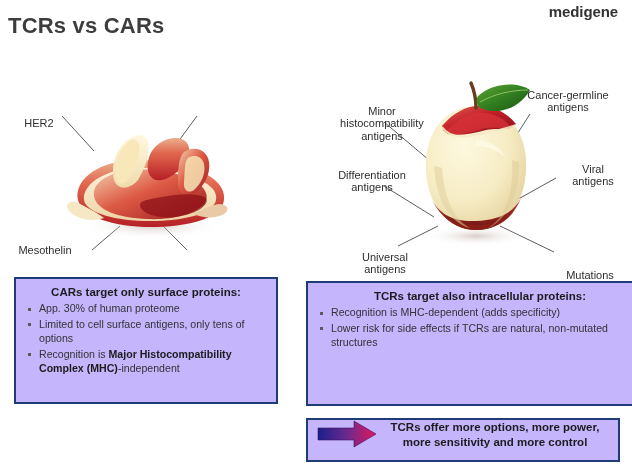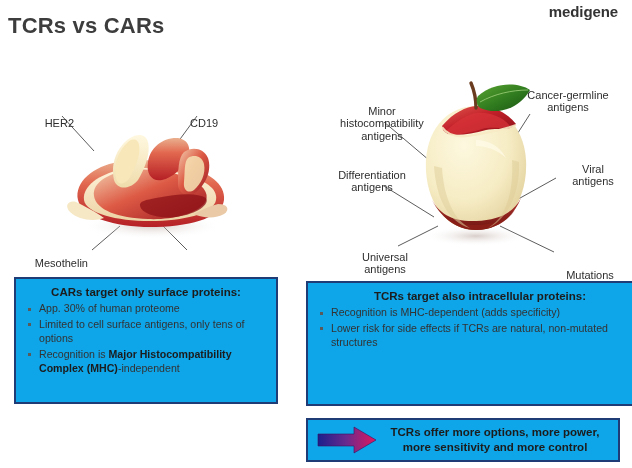--- a/index.html
+++ b/index.html
@@ -47,34 +47,34 @@
   #pane-tcrs { left: 318px; width: 314px; height: 202px; }
 
   .callout {
     position: absolute;
     font-size: 11px;
     line-height: 12.5px;
     color: #2e2e2e;
     white-space: pre-line;
   }
   .callout.c { text-align: center; }
-  .callout.r { text-align: right; }
+  .callout.r { text-align: center; }
   .callout.l { text-align: left; }
 
   .leader { position: absolute; overflow: visible; }
   .leader line { stroke: #4a4a4a; stroke-width: 0.9; }
 
   
   .art { position: absolute; }
 
   
   .infobox {
     position: absolute;
     border: 2px solid #1f3c76;
-    background: #0ea5e9;
+    background: #c4b5fd;
     box-sizing: border-box;
   }
   #box-cars { left: 14px;  top: 277px; width: 264px; height: 127px; }
   #box-tcrs { left: 306px; top: 281px; width: 348px; height: 125px; }
   #box-summary { left: 306px; top: 418px; width: 314px; height: 44px; }
 
   .box-head {
     font-size: 11.5px;
     font-weight: bold;
     color: #1c1c1c;
@@ -99,21 +99,21 @@
     position: absolute;
     left: 2px;
     top: 6.5px;
     width: 3px;
     height: 3px;
     background: #5a5a5a;
   }
   ul.box-list li b { font-weight: bold; color: #1c1c1c; }
 
   
-  #box-summary { display: flex; align-items: center; }
+  #box-summary { display: flex; align-items: flex-start; }
   #summary-arrow { flex: 0 0 auto; margin-left: 8px; }
   #summary-text {
     flex: 1 1 auto;
     text-align: center;
     font-size: 11.5px;
     font-weight: bold;
     line-height: 15px;
     color: #1c1c1c;
     padding: 0 8px 0 2px;
     white-space: pre-line;
@@ -180,24 +180,21 @@
     <path d="M16,80 C8,78 4,84 10,90 C18,98 34,100 44,96 C36,90 24,84 16,80 Z" fill="#f6e8c4"></path>
     <path d="M158,82 C168,82 170,88 164,92 C156,97 142,96 134,92 C142,88 150,84 158,82 Z" fill="#e9c9a6"></path>
 
     <path d="M96,76 C118,72 136,70 146,76 C150,82 138,92 116,95 C98,97 82,92 80,84
              C79,79 86,78 96,76 Z" fill="#8d1117" opacity="0.75"></path>
   </svg>
 
   <div class="callout r" style="left:4px;  top:30px; width:70px;">
     <span>HER2</span>
   </div>
-  <div class="callout l" style="left:190px; top:30px; width:70px;">
-    <span>CD19</span>
-  </div>
-  <div class="callout r" style="left:2px;  top:170px; width:86px;">
+  <div class="callout r" style="left:2px;  top:157px; width:86px;">
     <span>Mesothelin</span>
   </div>
   <div class="callout l" style="left:186px; top:194px; width:70px;text-align:center;">
     <span>CD38</span>
   </div>
 </div>
 
 <div class="illu-pane" id="pane-tcrs">
 
   <svg class="leader" style="left:0;top:0;" width="314" height="202">

